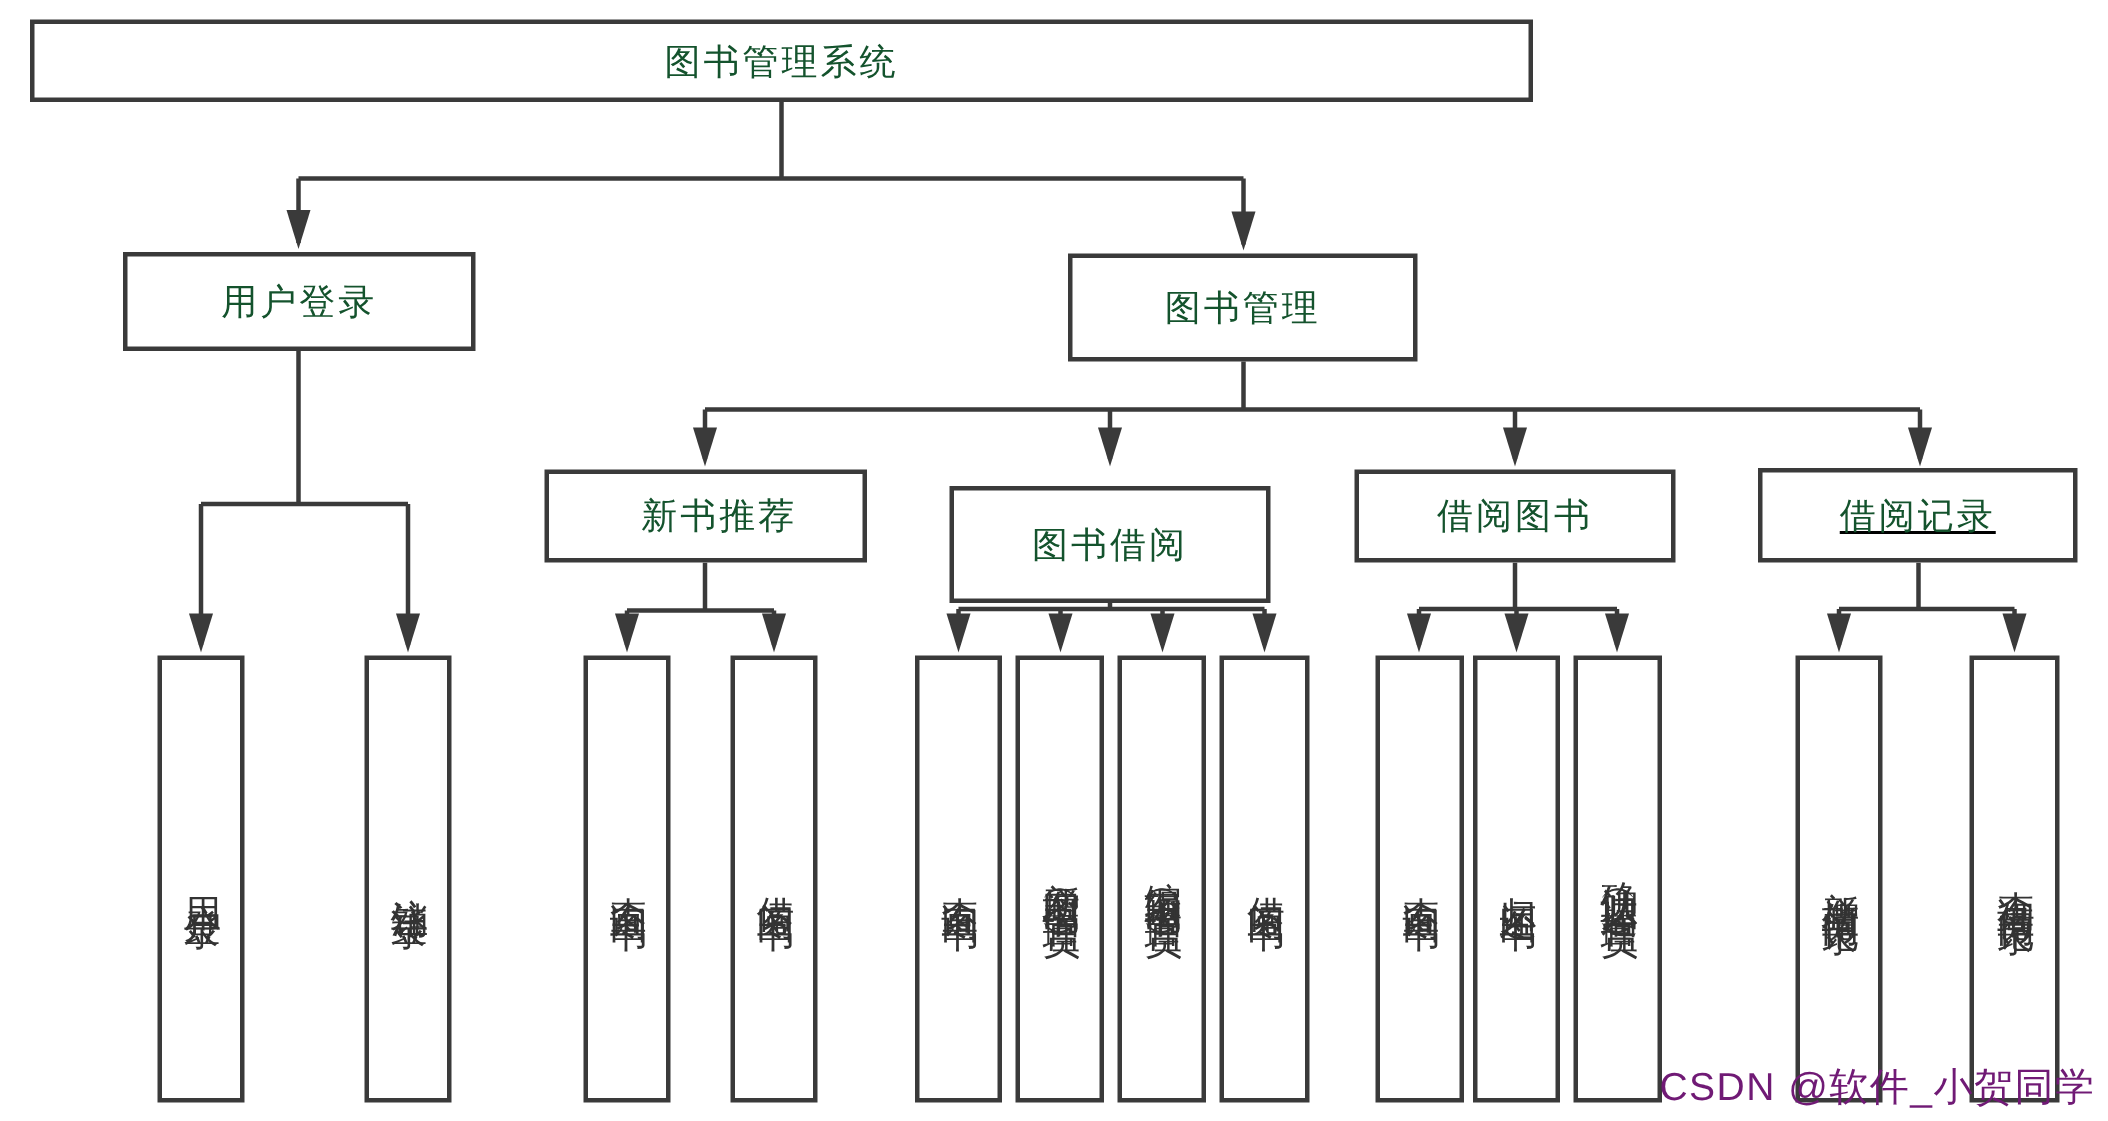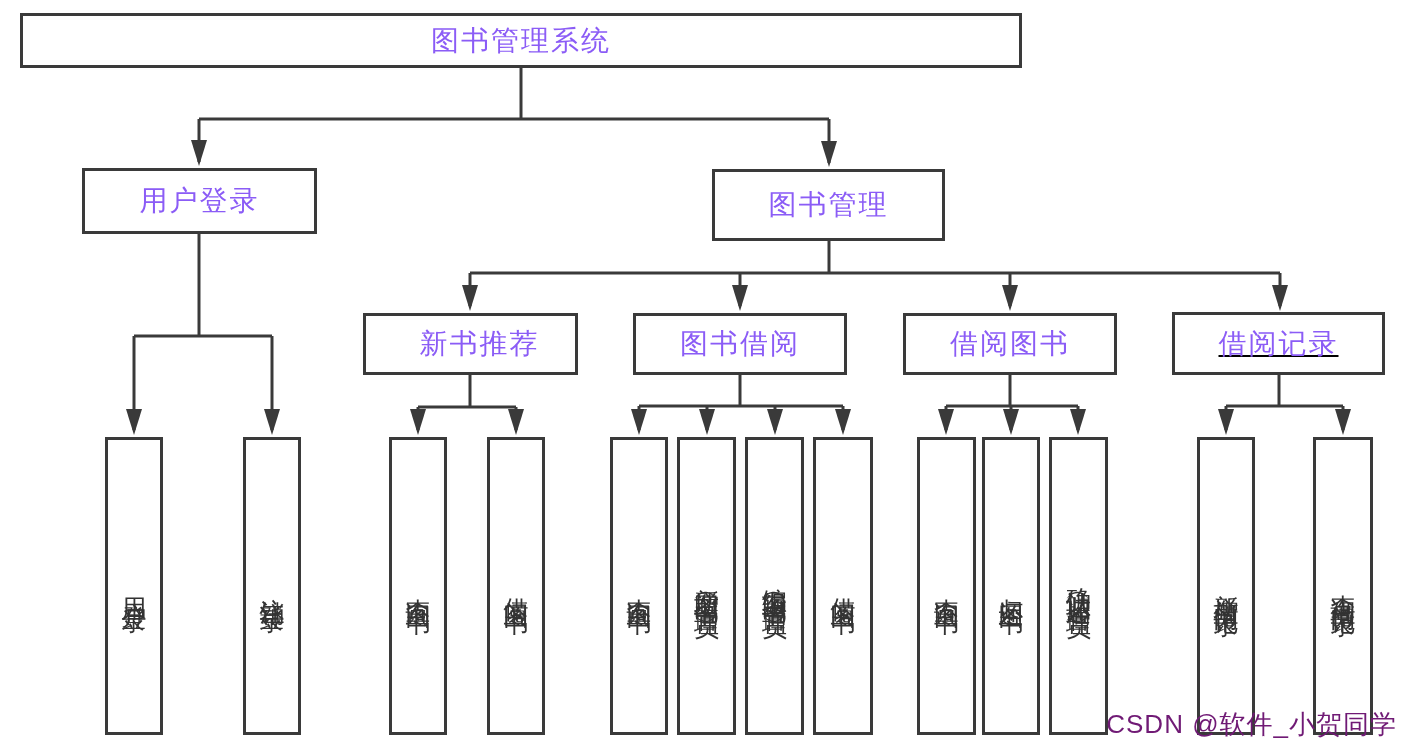--- a/index.html
+++ b/index.html
@@ -20,23 +20,23 @@
   .h-node {
     position: absolute;
     box-sizing: border-box;
     border: 3px solid #3a3a3a;
     background: #ffffff;
     display: flex;
     align-items: center;
     justify-content: center;
   }
   .h-node > span {
-    font-size: 28px;
+    font-size: 24px;
     letter-spacing: 2px;
-    color: #8b5cf6;
+    color: #14532d;
     white-space: nowrap;
   }
   .v-node {
     position: absolute;
     box-sizing: border-box;
     border: 3px solid #3a3a3a;
     background: #ffffff;
     display: flex;
     align-items: center;
     justify-content: center;
@@ -152,21 +152,21 @@
   <div class="h-node" style="left:82px; top:168px; width:235px; height:66px;">
     <span>用户登录</span>
   </div>
   <div class="h-node" style="left:712px; top:169px; width:233px; height:72px;">
     <span>图书管理</span>
   </div>
 
   <div class="h-node" style="left:363px; top:313px; width:215px; height:62px;padding-left:18px;">
     <span>新书推荐</span>
   </div>
-  <div class="h-node" style="left:633px; top:313px; width:214px; height:62px;font-family:Liberation Mono, monospace;">
+  <div class="h-node" style="left:633px; top:324px; width:214px; height:78px;font-family:Liberation Mono, monospace;">
     <span>图书借阅</span>
   </div>
   <div class="h-node" style="left:903px; top:313px; width:214px; height:62px;">
     <span>借阅图书</span>
   </div>
   <div class="h-node" style="left:1172px; top:312px; width:213px; height:63px;text-decoration:underline;">
     <span>借阅记录</span>
   </div>
 
   <div class="v-node" style="left:105px; width:58px;">

